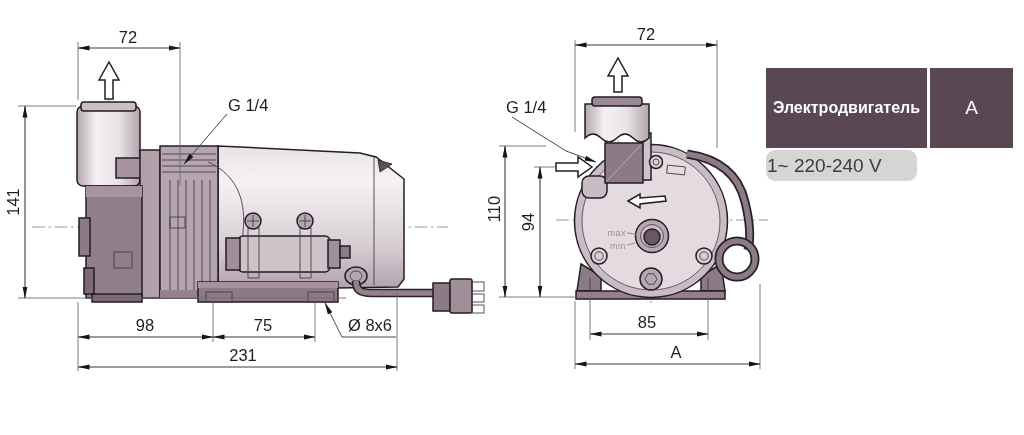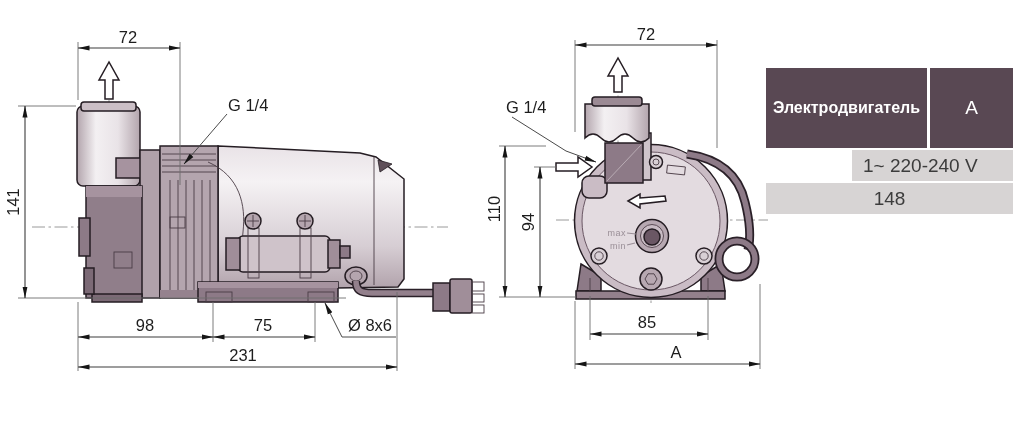--- a/index.html
+++ b/index.html
@@ -12,31 +12,31 @@
   .dim-text{font-size:16.5px;fill:#1d1d1d;}
   .small-text{font-size:9px;fill:#9a8f97;letter-spacing:.5px;}
   .dim{stroke:#3c3c3c;stroke-width:1.1;fill:none;}
   .ext{stroke:#6e6e6e;stroke-width:0.9;fill:none;}
   .ldr{stroke:#4a4a4a;stroke-width:1;fill:none;}
   .cl{stroke:#8f8f8f;stroke-width:0.9;fill:none;stroke-dasharray:13 3.5 2.5 3.5;}
   .cld{stroke:#8f8f8f;stroke-width:0.9;fill:none;stroke-dasharray:4.5 3;}
   .out{stroke:#251d23;stroke-width:1.5;}
   .thin{stroke:#4a3c45;stroke-width:0.9;fill:none;}
   .spec-table{position:absolute;left:766px;top:68px;width:247px;}
-  .spec-hrow,.spec-row{display:flex;gap:3px;justify-content:flex-end;}
+  .spec-hrow,.spec-row{display:flex;gap:3px;}
   .spec-hrow{height:80px;}
   .spec-row{height:31px;margin-top:2px;}
   .cell{display:flex;align-items:center;justify-content:center;}
   .col-motor{width:161px;flex:none;}
   .col-a{flex:1;}
   .th{background:var(--header-bg);color:var(--header-text);font-weight:bold;}
   .th.col-motor{font-size:16px;}
   .th.col-a{font-size:19px;font-weight:normal;}
   .td{background:var(--row-bg);color:var(--row-text);font-size:19px;}
-  .td.col-motor{justify-content:flex-start;padding-left:11px;width:150px;}
+  .td.col-motor{justify-content:flex-start;padding-left:1px;width:150px;border-radius:9px;}
 </style>
 </head>
 <body>
 
 <div class="stage">
 <svg width="1024" height="435" viewBox="0 0 1024 435">
   <defs>
     <marker id="arr" viewBox="0 0 12 6" refX="11.5" refY="3" markerWidth="12" markerHeight="6" orient="auto-start-reverse" markerUnits="userSpaceOnUse">
       <path d="M0,0.5 L12,3 L0,5.5 Z" fill="#161616"></path>
     </marker>
@@ -251,16 +251,15 @@
 
 <div class="spec-table">
   <div class="spec-hrow">
     <div class="cell th col-motor">Электродвигатель</div>
     <div class="cell th col-a">A</div>
   </div>
   <div class="spec-row">
     <div class="cell td col-motor">1~ 220-240 V</div>
   </div>
   <div class="spec-row">
-    <div class="cell td col-a">148</div>
   </div>
 </div>
 </div>
 
 </body></html>

